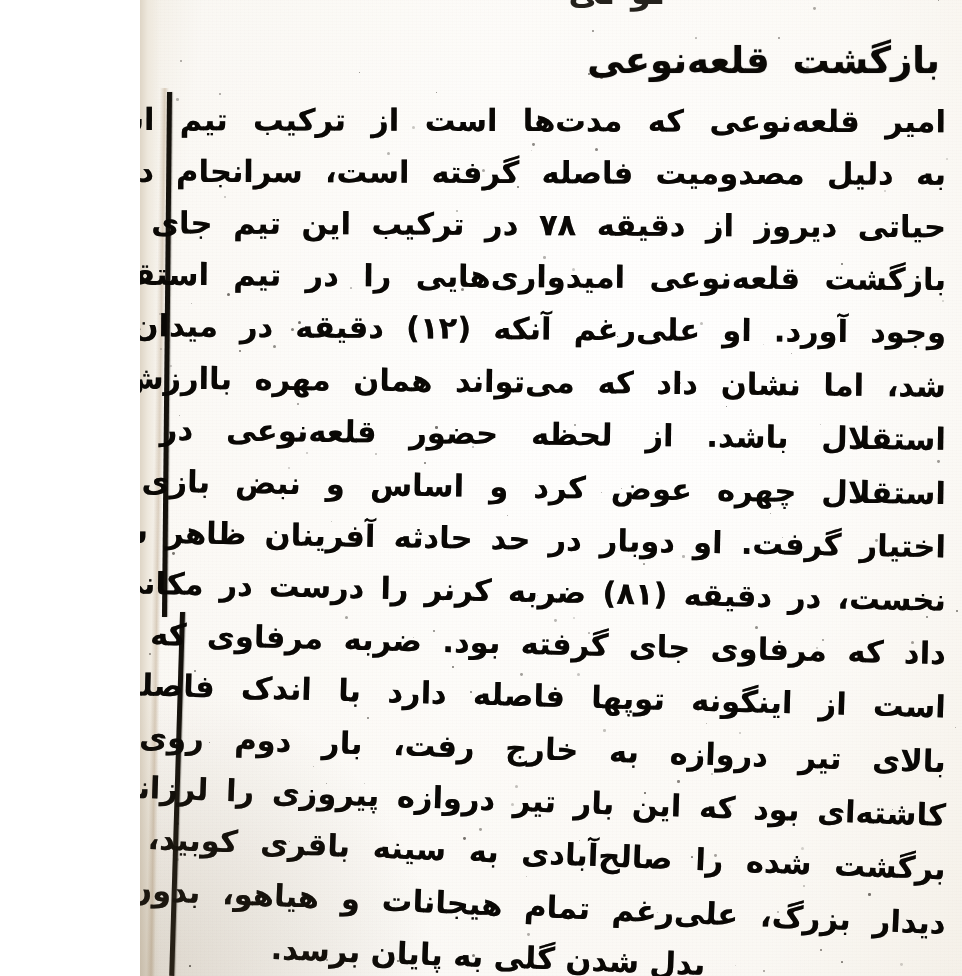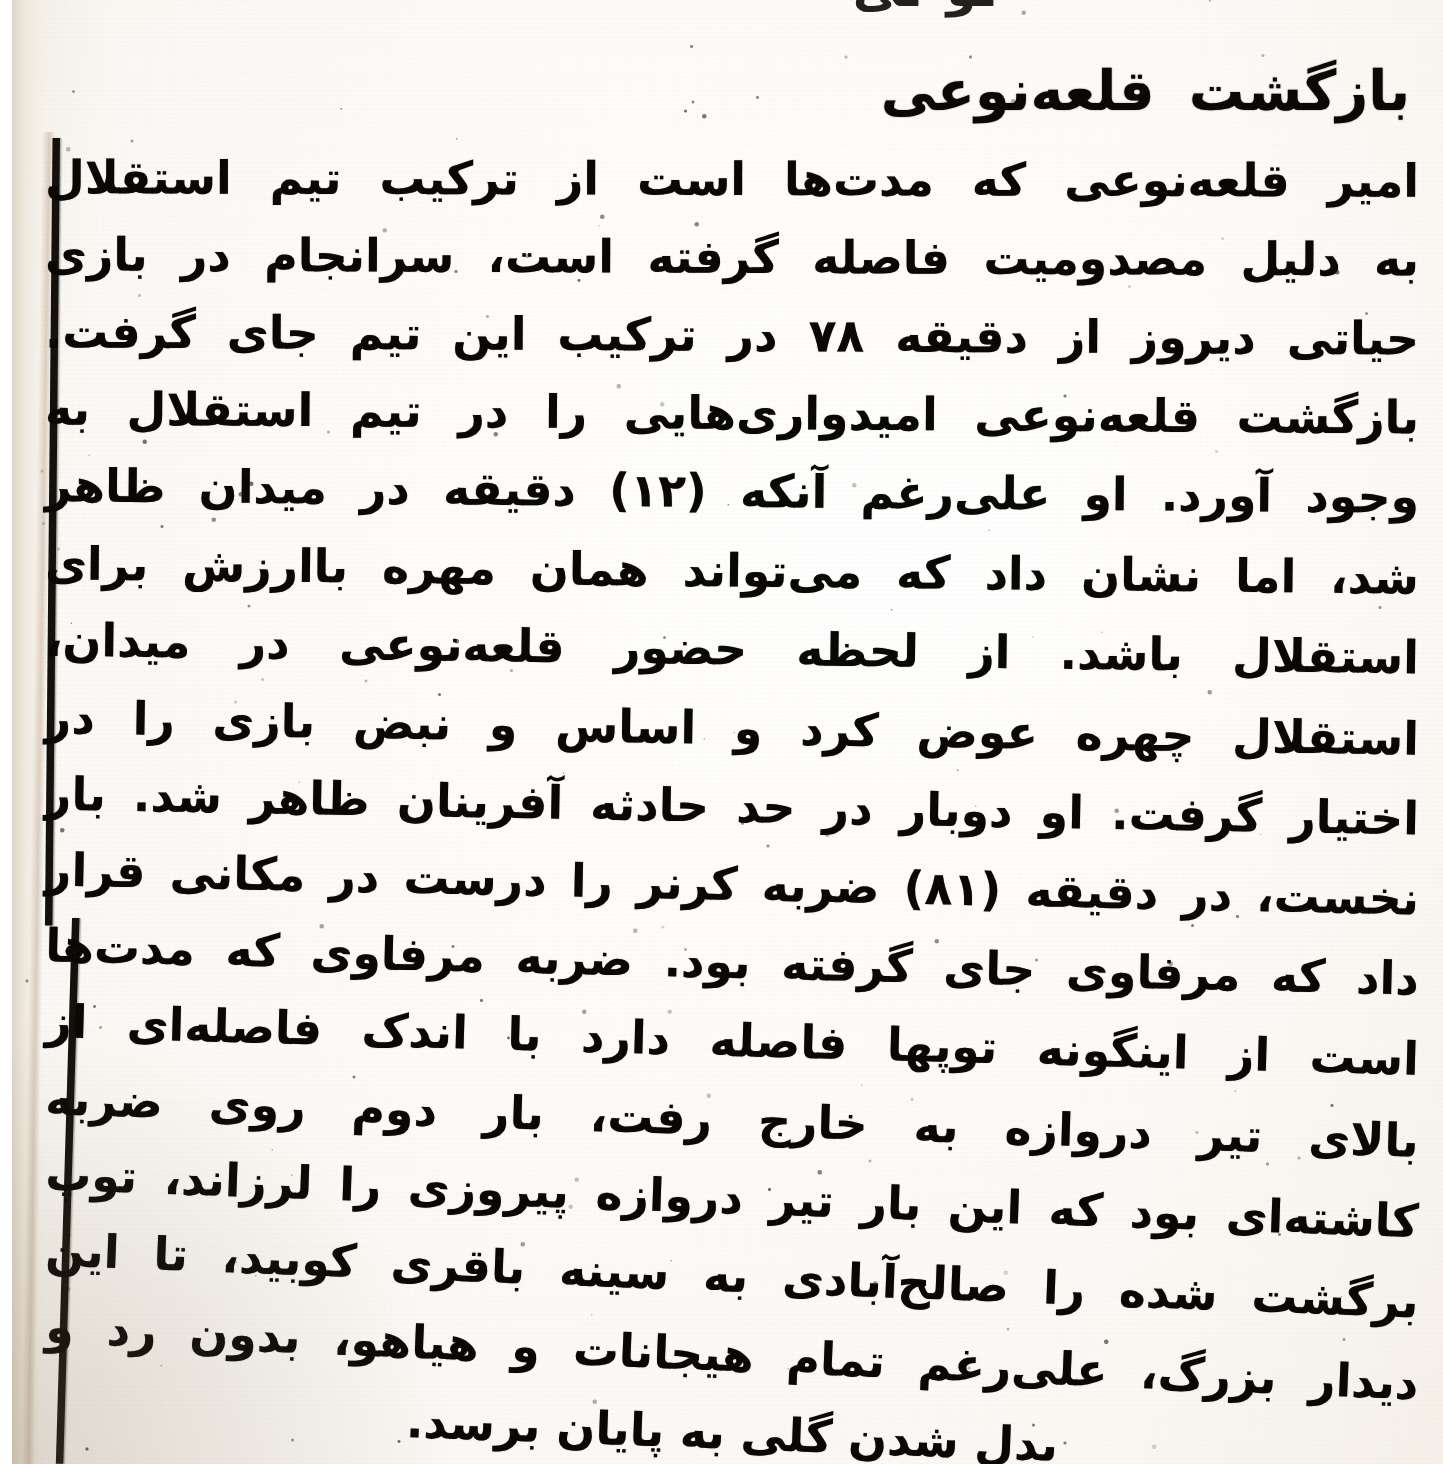--- a/index.html
+++ b/index.html
@@ -4,21 +4,21 @@
 <title>Scanned Persian Newspaper Article</title>
 <style>
   html, body {
     margin: 0;
     padding: 0;
     background: #ffffff;
   }
 
   #scan-page {
     position: relative;
-    width: 954px;
+    width: 822px;
     height: 976px;
     overflow: hidden;
     background: #7dd3fc;
     font-family: "DejaVu Sans", sans-serif;
   }
 
   
   .paper-tone {
     position: absolute;
     inset: 0;

